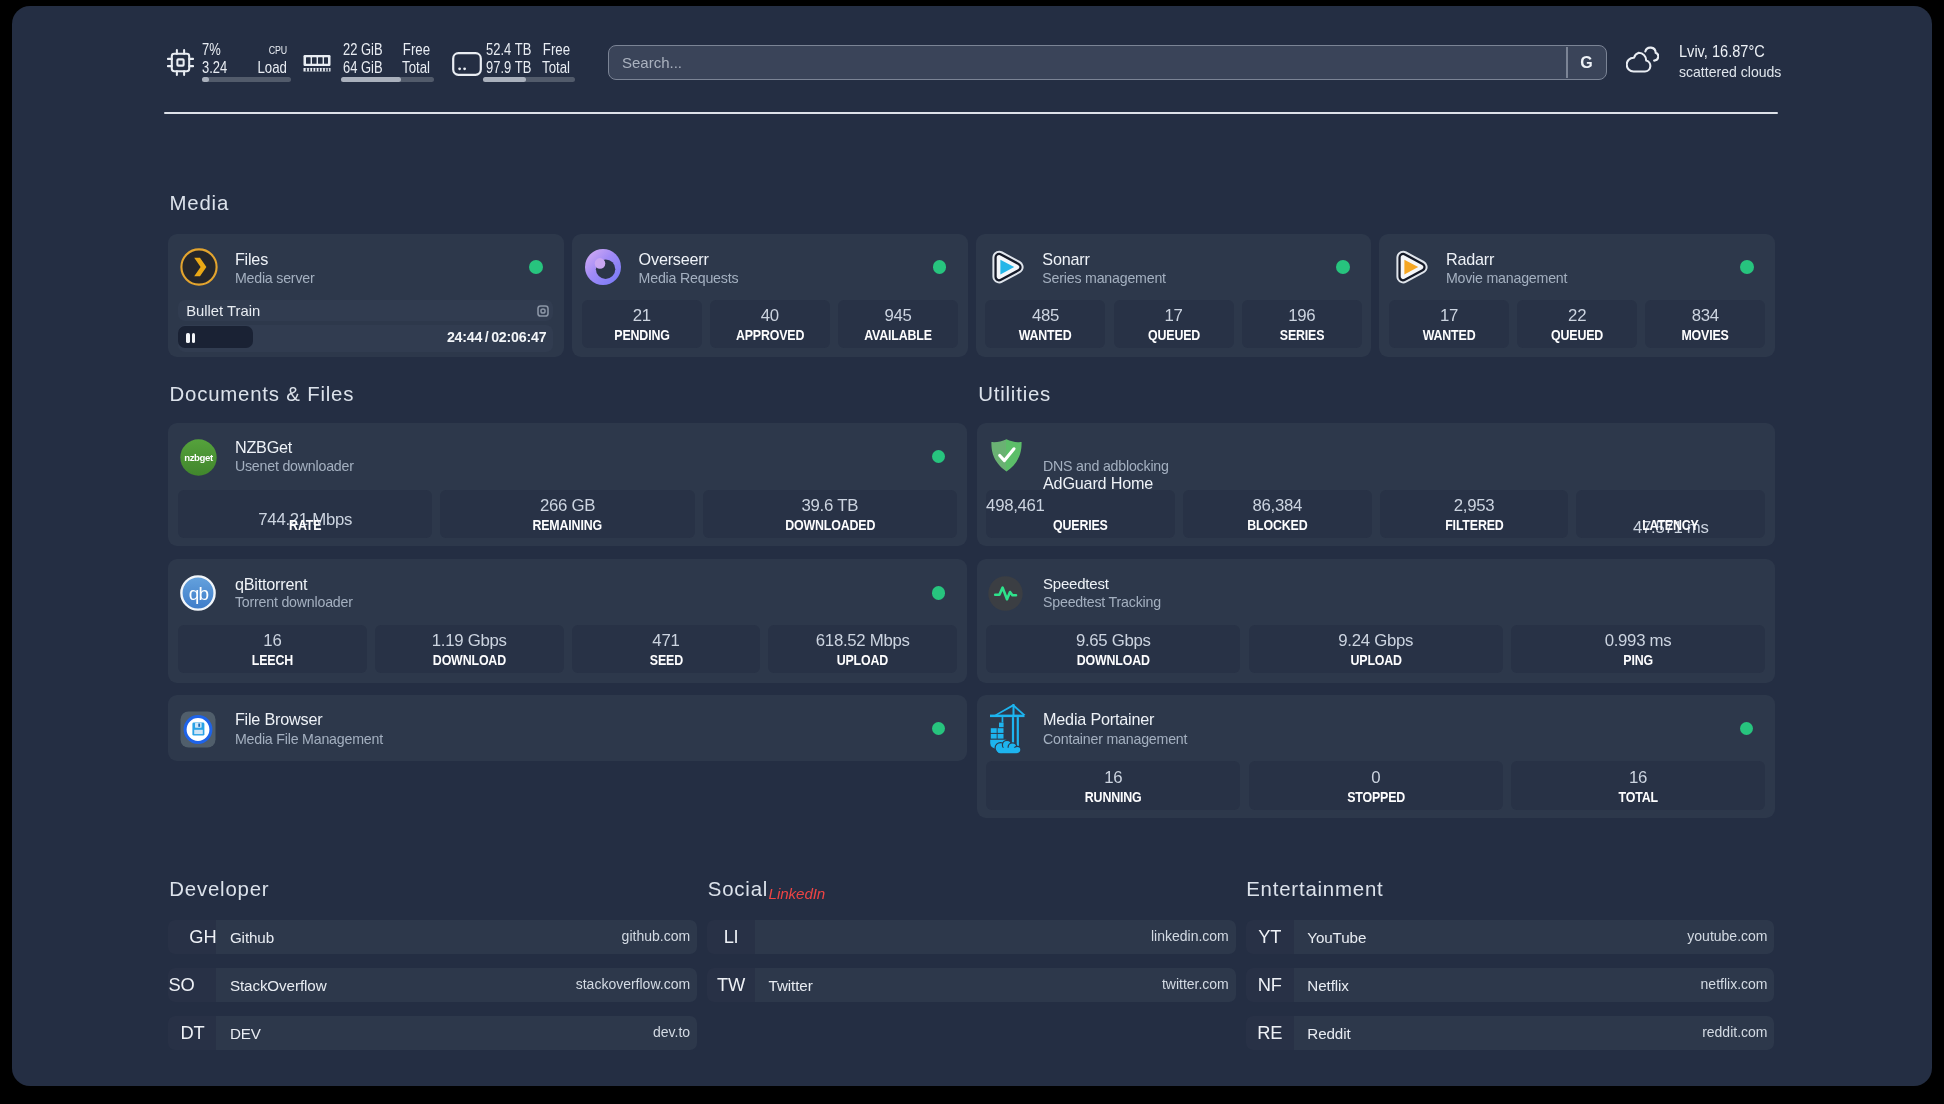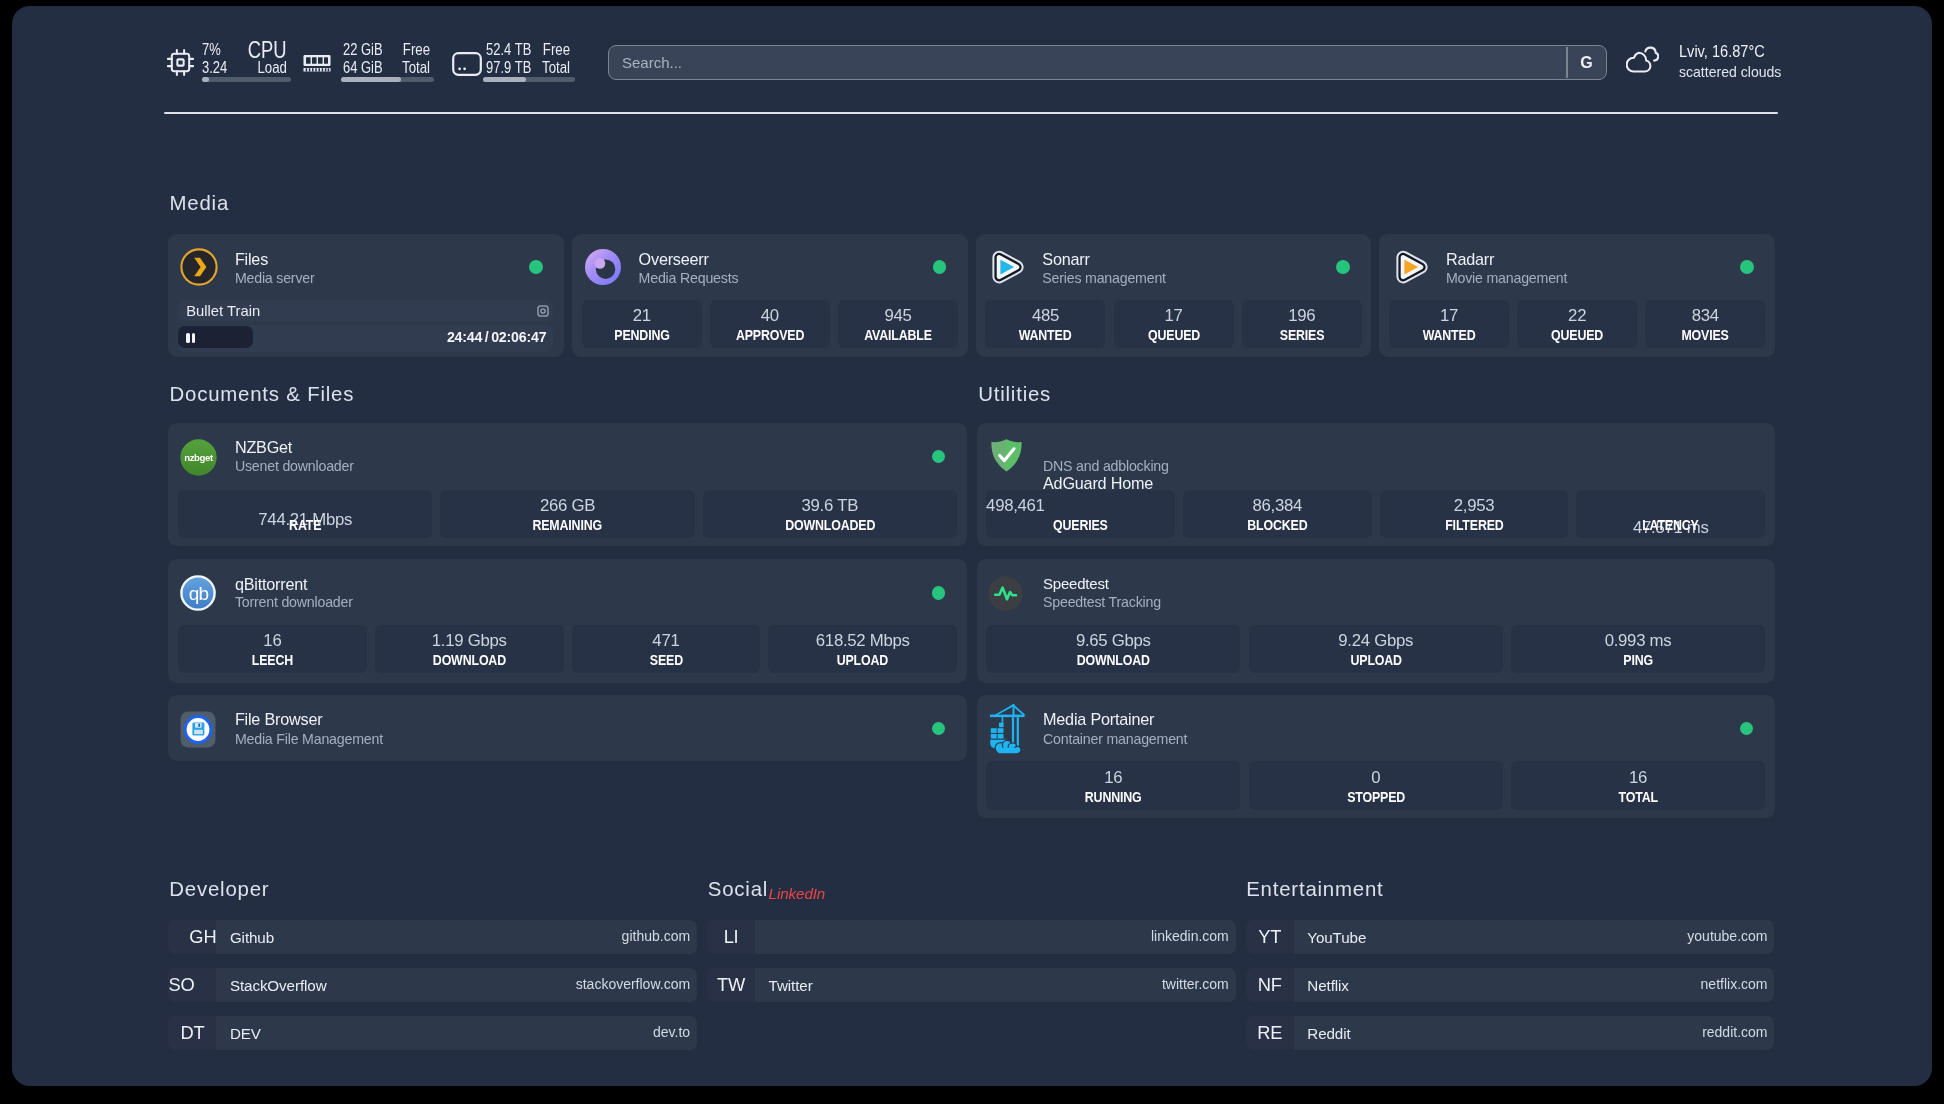--- a/index.html
+++ b/index.html
@@ -22,21 +22,21 @@
       <rect x="21" y="3.2" width="4" height="6.6" rx="0.6" fill="#242e42"></rect>
       <path d="M0.5 14 h27 v3.6 h-27 z" fill="#e9edf3"></path>
       <path d="M3.4 14.2v3.4M6.6 14.2v3.4M9.8 14.2v3.4M13 14.2v3.4M16.2 14.2v3.4M19.4 14.2v3.4M22.6 14.2v3.4M25.4 14.2v3.4" stroke="#242e42" stroke-width="1.5"></path>
     </svg>
 <svg class="ab" style="left:440.0px;top:46.0px" width="30" height="24" viewBox="0 0 30 24" fill="none">
       <rect x="1.2" y="1.2" width="27.6" height="21.6" rx="5.2" stroke="#e9edf3" stroke-width="2.2"></rect>
       <circle cx="7.6" cy="16.8" r="1.4" fill="#e9edf3"></circle>
       <circle cx="12.6" cy="16.8" r="1.4" fill="#e9edf3"></circle>
     </svg>
 <div class="ab" style="left:190.0px;top:34.2px;font-size:16.6px;line-height:20.8px;color:#e9edf3;"><span style="display:inline-block;transform:scaleX(0.78);transform-origin:0 50%">7%</span></div>
-<div class="ab" style="left:190.0px;top:34.2px;font-size:23px;line-height:20.8px;color:#e9edf3;width:85.0px;text-align:right;"><span style="display:inline-block;transform:scaleX(0.8);transform-origin:100% 50%">CPU</span></div>
+<div class="ab" style="left:190.0px;top:34.2px;font-size:11px;line-height:20.8px;color:#e9edf3;width:85.0px;text-align:right;"><span style="display:inline-block;transform:scaleX(0.8);transform-origin:100% 50%">CPU</span></div>
 <div class="ab" style="left:190.0px;top:51.7px;font-size:16.6px;line-height:20.8px;color:#e9edf3;"><span style="display:inline-block;transform:scaleX(0.78);transform-origin:0 50%">3.24</span></div>
 <div class="ab" style="left:190.0px;top:51.7px;font-size:16.6px;line-height:20.8px;color:#e9edf3;width:85.0px;text-align:right;"><span style="display:inline-block;transform:scaleX(0.8);transform-origin:100% 50%">Load</span></div>
 <div class="ab" style="left:190.0px;top:71.2px;width:89.0px;height:4.6px;background:#525b6b;border-radius:3px;"></div>
 <div class="ab" style="left:190.0px;top:71.2px;width:6.7px;height:4.6px;background:#a9b0bc;border-radius:3px;"></div>
 <div class="ab" style="left:331.0px;top:34.2px;font-size:16.6px;line-height:20.8px;color:#e9edf3;"><span style="display:inline-block;transform:scaleX(0.78);transform-origin:0 50%">22&nbsp;GiB</span></div>
 <div class="ab" style="left:331.0px;top:34.2px;font-size:16.6px;line-height:20.8px;color:#e9edf3;width:87.0px;text-align:right;"><span style="display:inline-block;transform:scaleX(0.8);transform-origin:100% 50%">Free</span></div>
 <div class="ab" style="left:331.0px;top:51.7px;font-size:16.6px;line-height:20.8px;color:#e9edf3;"><span style="display:inline-block;transform:scaleX(0.78);transform-origin:0 50%">64&nbsp;GiB</span></div>
 <div class="ab" style="left:331.0px;top:51.7px;font-size:16.6px;line-height:20.8px;color:#e9edf3;width:87.0px;text-align:right;"><span style="display:inline-block;transform:scaleX(0.8);transform-origin:100% 50%">Total</span></div>
 <div class="ab" style="left:329.0px;top:71.2px;width:93.0px;height:4.6px;background:#525b6b;border-radius:3px;"></div>
 <div class="ab" style="left:329.0px;top:71.2px;width:59.5px;height:4.6px;background:#a9b0bc;border-radius:3px;"></div>

